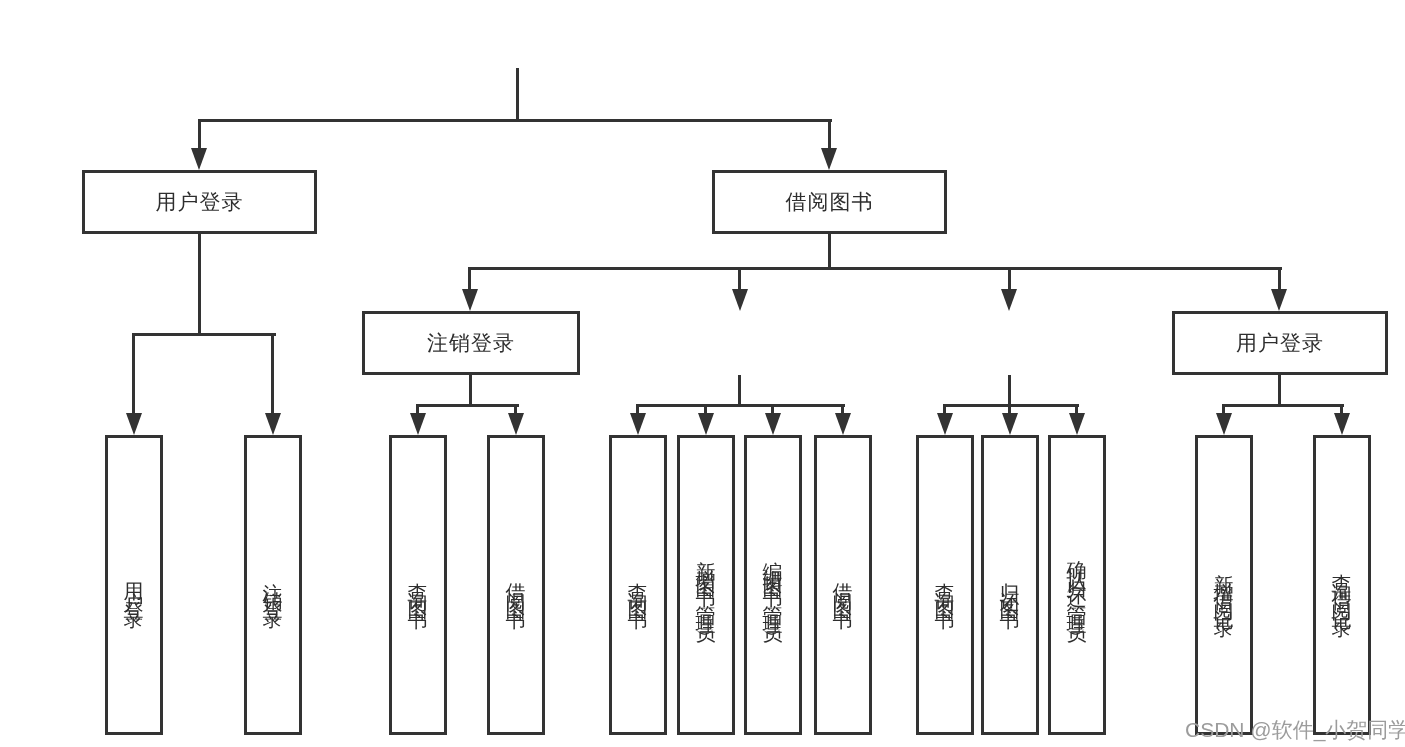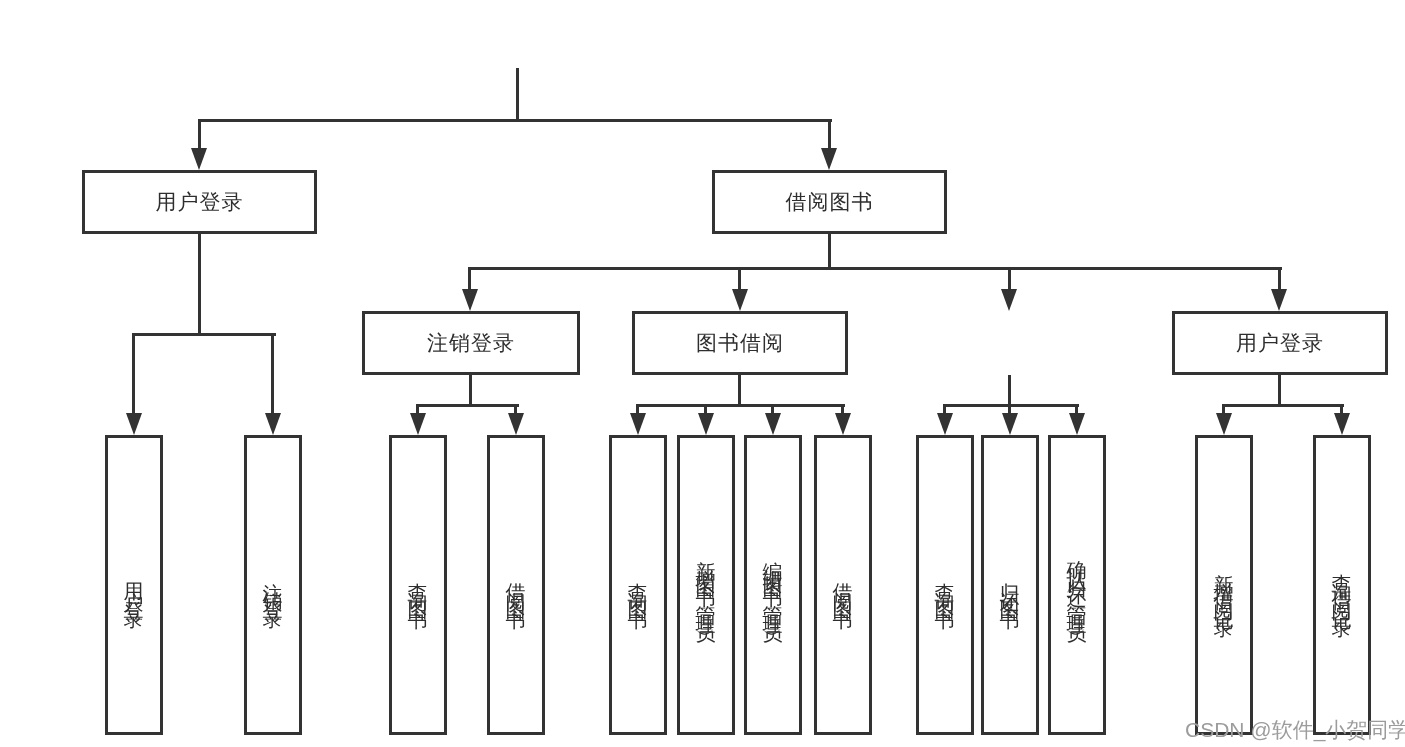--- a/index.html
+++ b/index.html
@@ -52,21 +52,20 @@
 </head>
 <body>
 
 <div class="canvas">
 
 
   <div class="node h" style="left:82px;top:170px;width:235px;height:64px">用户登录</div>
   <div class="node h" style="left:712px;top:170px;width:235px;height:64px">借阅图书</div>
 
   <div class="node h" style="left:362px;top:311px;width:218px;height:64px">注销登录</div>
-  <div class="node h" style="left:632px;top:311px;width:216px;height:64px">图书借阅</div>
   <div class="node h" style="left:1172px;top:311px;width:216px;height:64px">用户登录</div>
 
   <div class="node v" style="left:105px;top:435px;width:58px;height:300px">用户登录</div>
   <div class="node v" style="left:244px;top:435px;width:58px;height:300px">注销登录</div>
 
   <div class="node v" style="left:389px;top:435px;width:58px;height:300px">查询图书</div>
   <div class="node v" style="left:487px;top:435px;width:58px;height:300px">借阅图书</div>
 
   <div class="node v" style="left:609px;top:435px;width:58px;height:300px">查询图书</div>
   <div class="node v" style="left:677px;top:435px;width:58px;height:300px">新增图书（管理员）</div>

